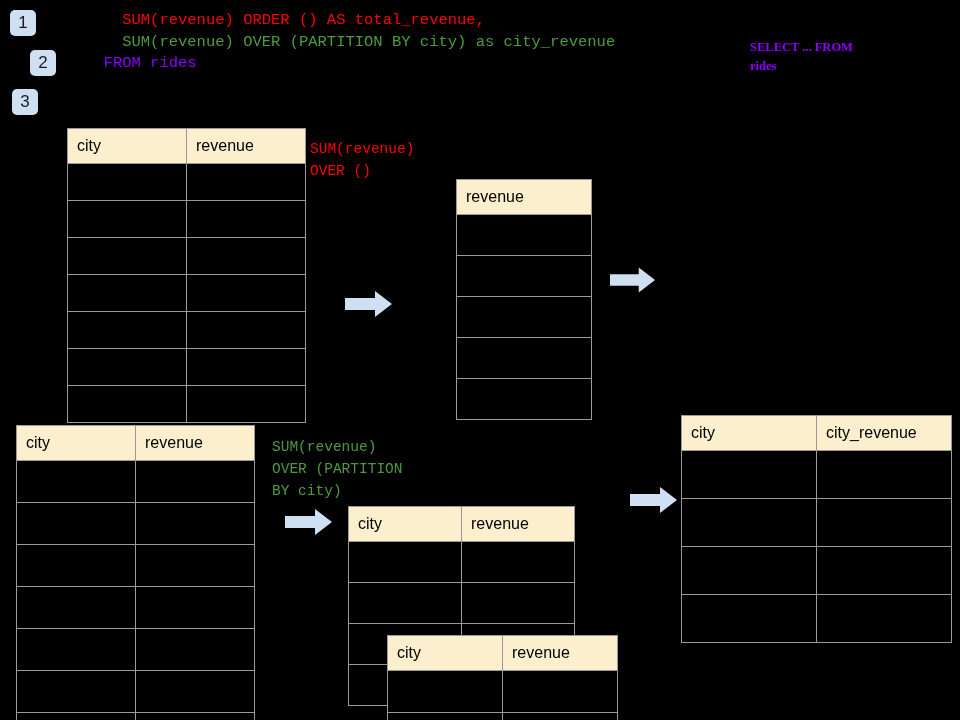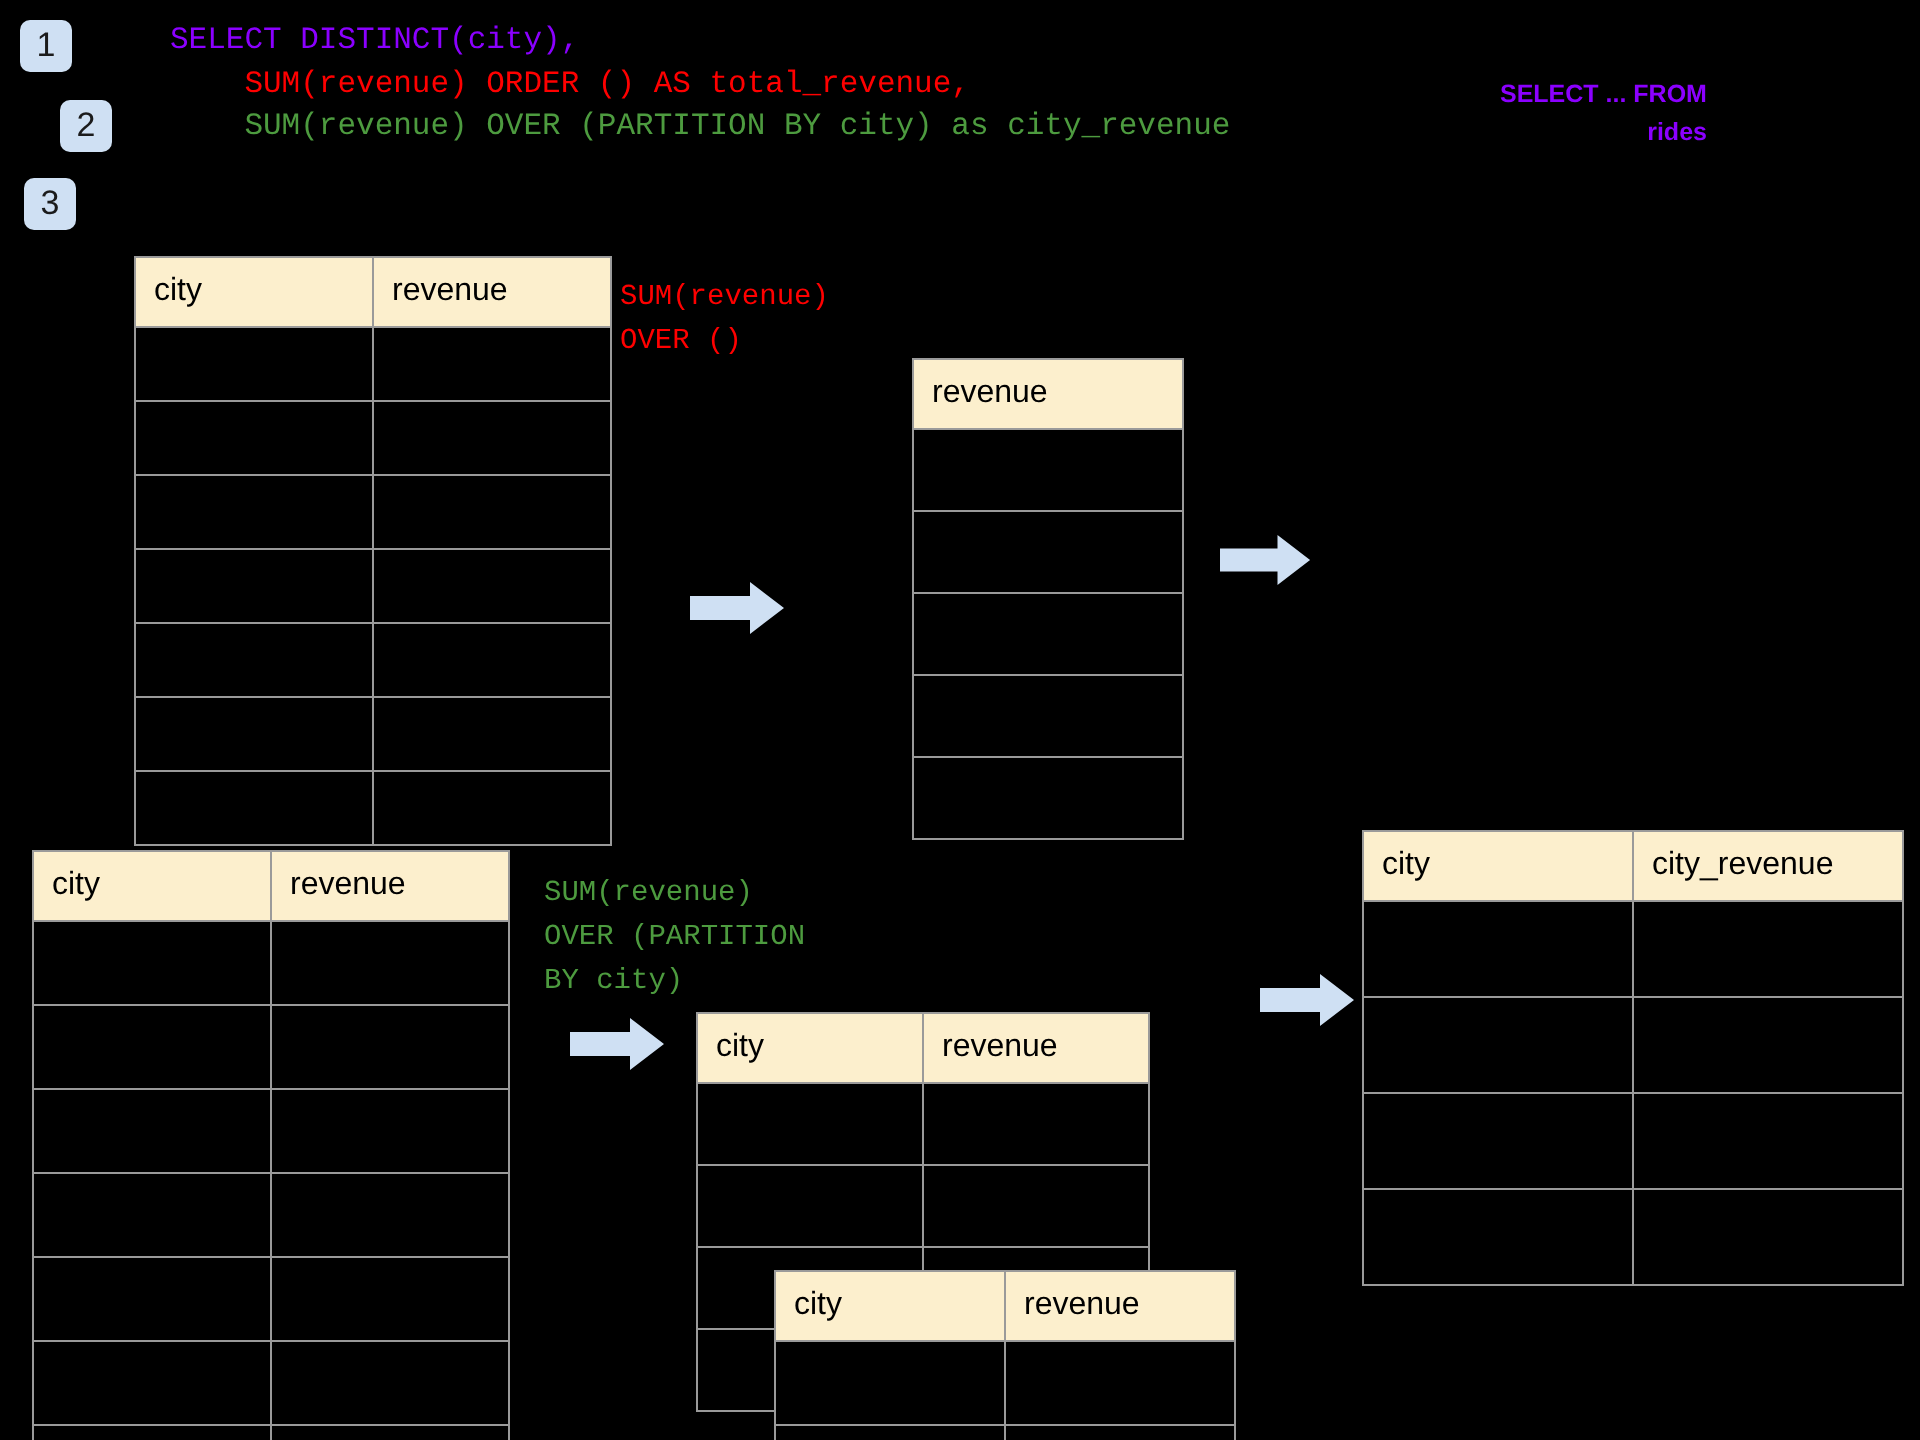--- a/index.html
+++ b/index.html
@@ -49,27 +49,26 @@
   
   .annot {
     position: absolute;
     font-family: "Liberation Mono", monospace;
     font-size: 14.5px;
     line-height: 22px;
     white-space: pre;
   }
   .annot-small {
     position: absolute;
-    font-family: Liberation Sans, sans-serif;
+    font-family: Liberation Serif, serif;
     font-size: 12.5px;
     font-weight: bold;
     line-height: 19px;
     white-space: pre;
     color: #8b00ff;
-    text-align: right;
   }
 
   
   .tbl {
     position: absolute;
     border-collapse: collapse;
     table-layout: fixed;
     background: #000000;
   }
   .tbl th, .tbl td {
@@ -103,21 +102,21 @@
 <body>
 
 <div id="canvas">
 
   <div id="steps-layer">
       <div class="step-badge" style="left: 10px; top: 10px;">1</div>
       <div class="step-badge" style="left: 30px; top: 50px;">2</div>
       <div class="step-badge" style="left: 12px; top: 89px;">3</div>
     </div>
 
-  <div class="sql-block" id="sql-block"><div class="sql-line c-purple">SELECT DISTINCT(city),</div><div class="sql-line c-red">    SUM(revenue) ORDER () AS total_revenue,</div><div class="sql-line c-green">    SUM(revenue) OVER (PARTITION BY city) as city_revenue</div></div>
+  <div class="sql-block" id="sql-block"><div class="sql-line c-red">    SUM(revenue) ORDER () AS total_revenue,</div><div class="sql-line c-green">    SUM(revenue) OVER (PARTITION BY city) as city_revenue</div><div class="sql-line c-purple">  FROM rides</div></div>
 
   <div id="annot-layer">
       <div class="annot-small" style="left: 750px; top: 38px; color: rgb(139, 0, 255);">SELECT ... FROM
 rides</div>
       <div class="annot" style="left: 310px; top: 138px; color: rgb(255, 0, 0);">SUM(revenue)
 OVER ()</div>
       <div class="annot" style="left: 272px; top: 436px; color: rgb(77, 155, 63);">SUM(revenue)
 OVER (PARTITION
 BY city)</div>
     </div>

